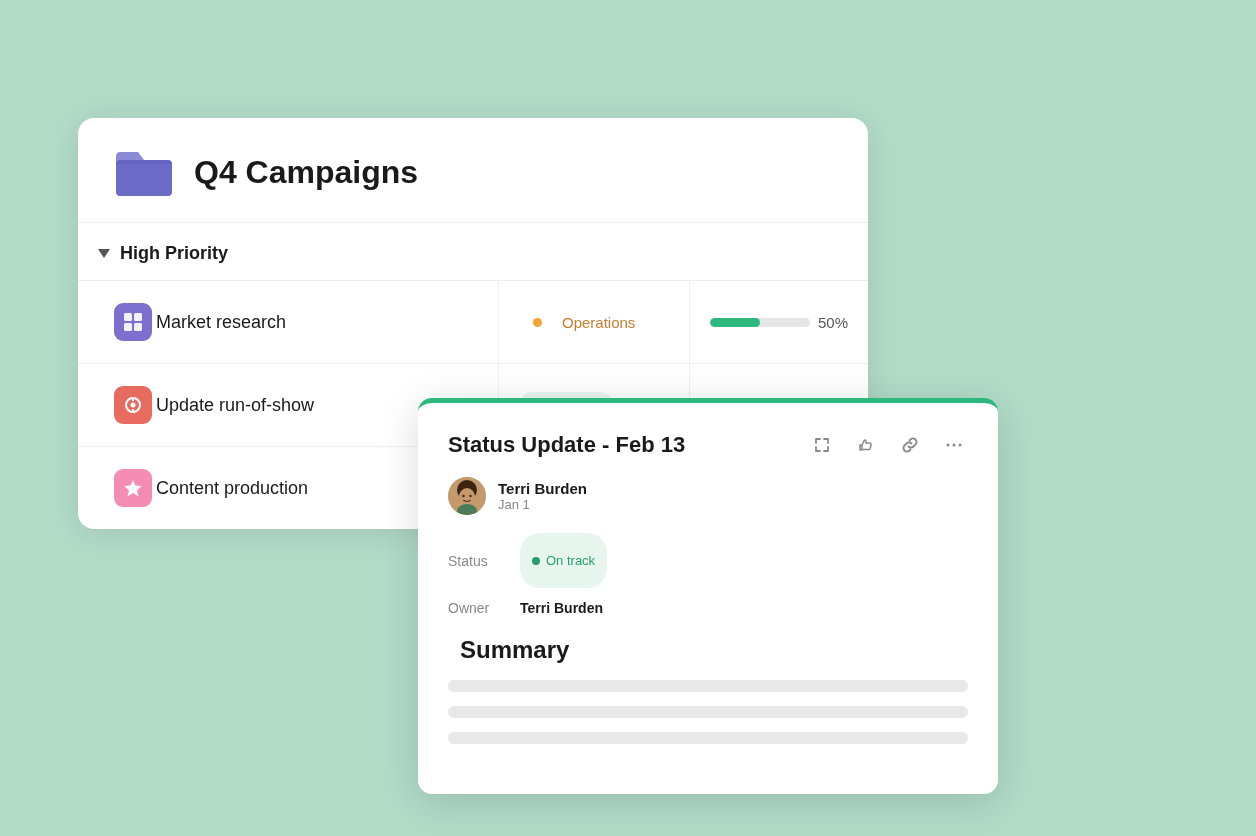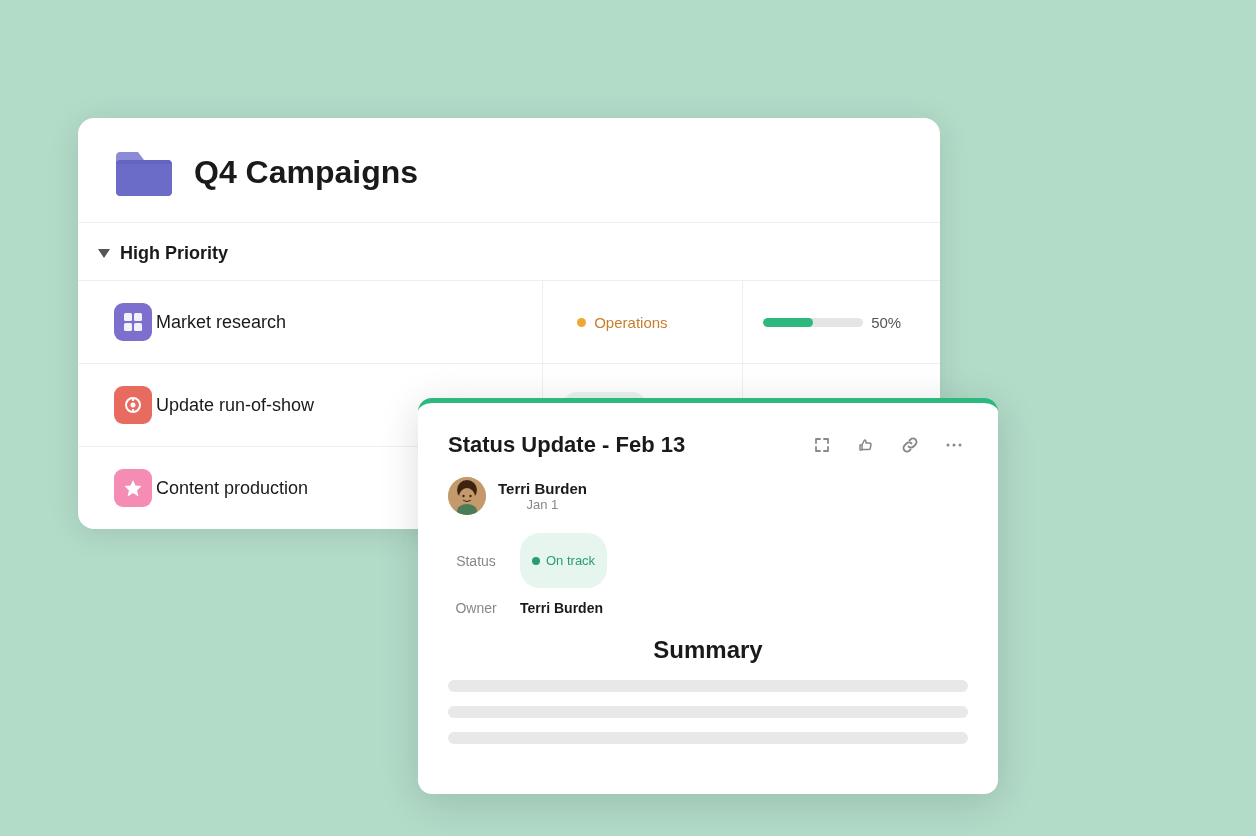--- a/index.html
+++ b/index.html
@@ -20,21 +20,21 @@
       position: relative;
       width: 1100px;
       height: 680px;
     }
 
     
     .main-card {
       position: absolute;
       top: 40px;
       left: 0;
-      width: 862px;
+      width: 790px;
       background: #ffffff;
       border-radius: 16px;
       box-shadow: 0 4px 32px rgba(0,0,0,0.10);
       overflow: hidden;
     }
 
     .main-card-header {
       display: flex;
       align-items: center;
       gap: 20px;
@@ -121,21 +121,21 @@
     .task-cell-tag {
       padding: 22px 20px;
       width: 200px;
       border-left: 1px solid #efefef;
       vertical-align: middle;
     }
 
     .tag {
       display: inline-flex;
       align-items: center;
-      gap: 8px;
+      gap: 20px;
       padding: 5px 14px;
       border-radius: 20px;
       font-size: 15px;
       font-weight: 500;
     }
 
     .tag-dot {
       width: 9px;
       height: 9px;
       border-radius: 50%;
@@ -186,21 +186,20 @@
     .status-card {
       position: absolute;
       top: 320px;
       left: 340px;
       width: 580px;
       background: #ffffff;
       border-radius: 14px;
       box-shadow: 0 8px 40px rgba(0,0,0,0.14);
       overflow: hidden;
       border-top: 5px solid #2db87e;
-      text-align: center;
     }
 
     .status-card-inner {
       padding: 28px 30px 36px;
     }
 
     .status-card-header {
       display: flex;
       align-items: center;
       justify-content: space-between;

